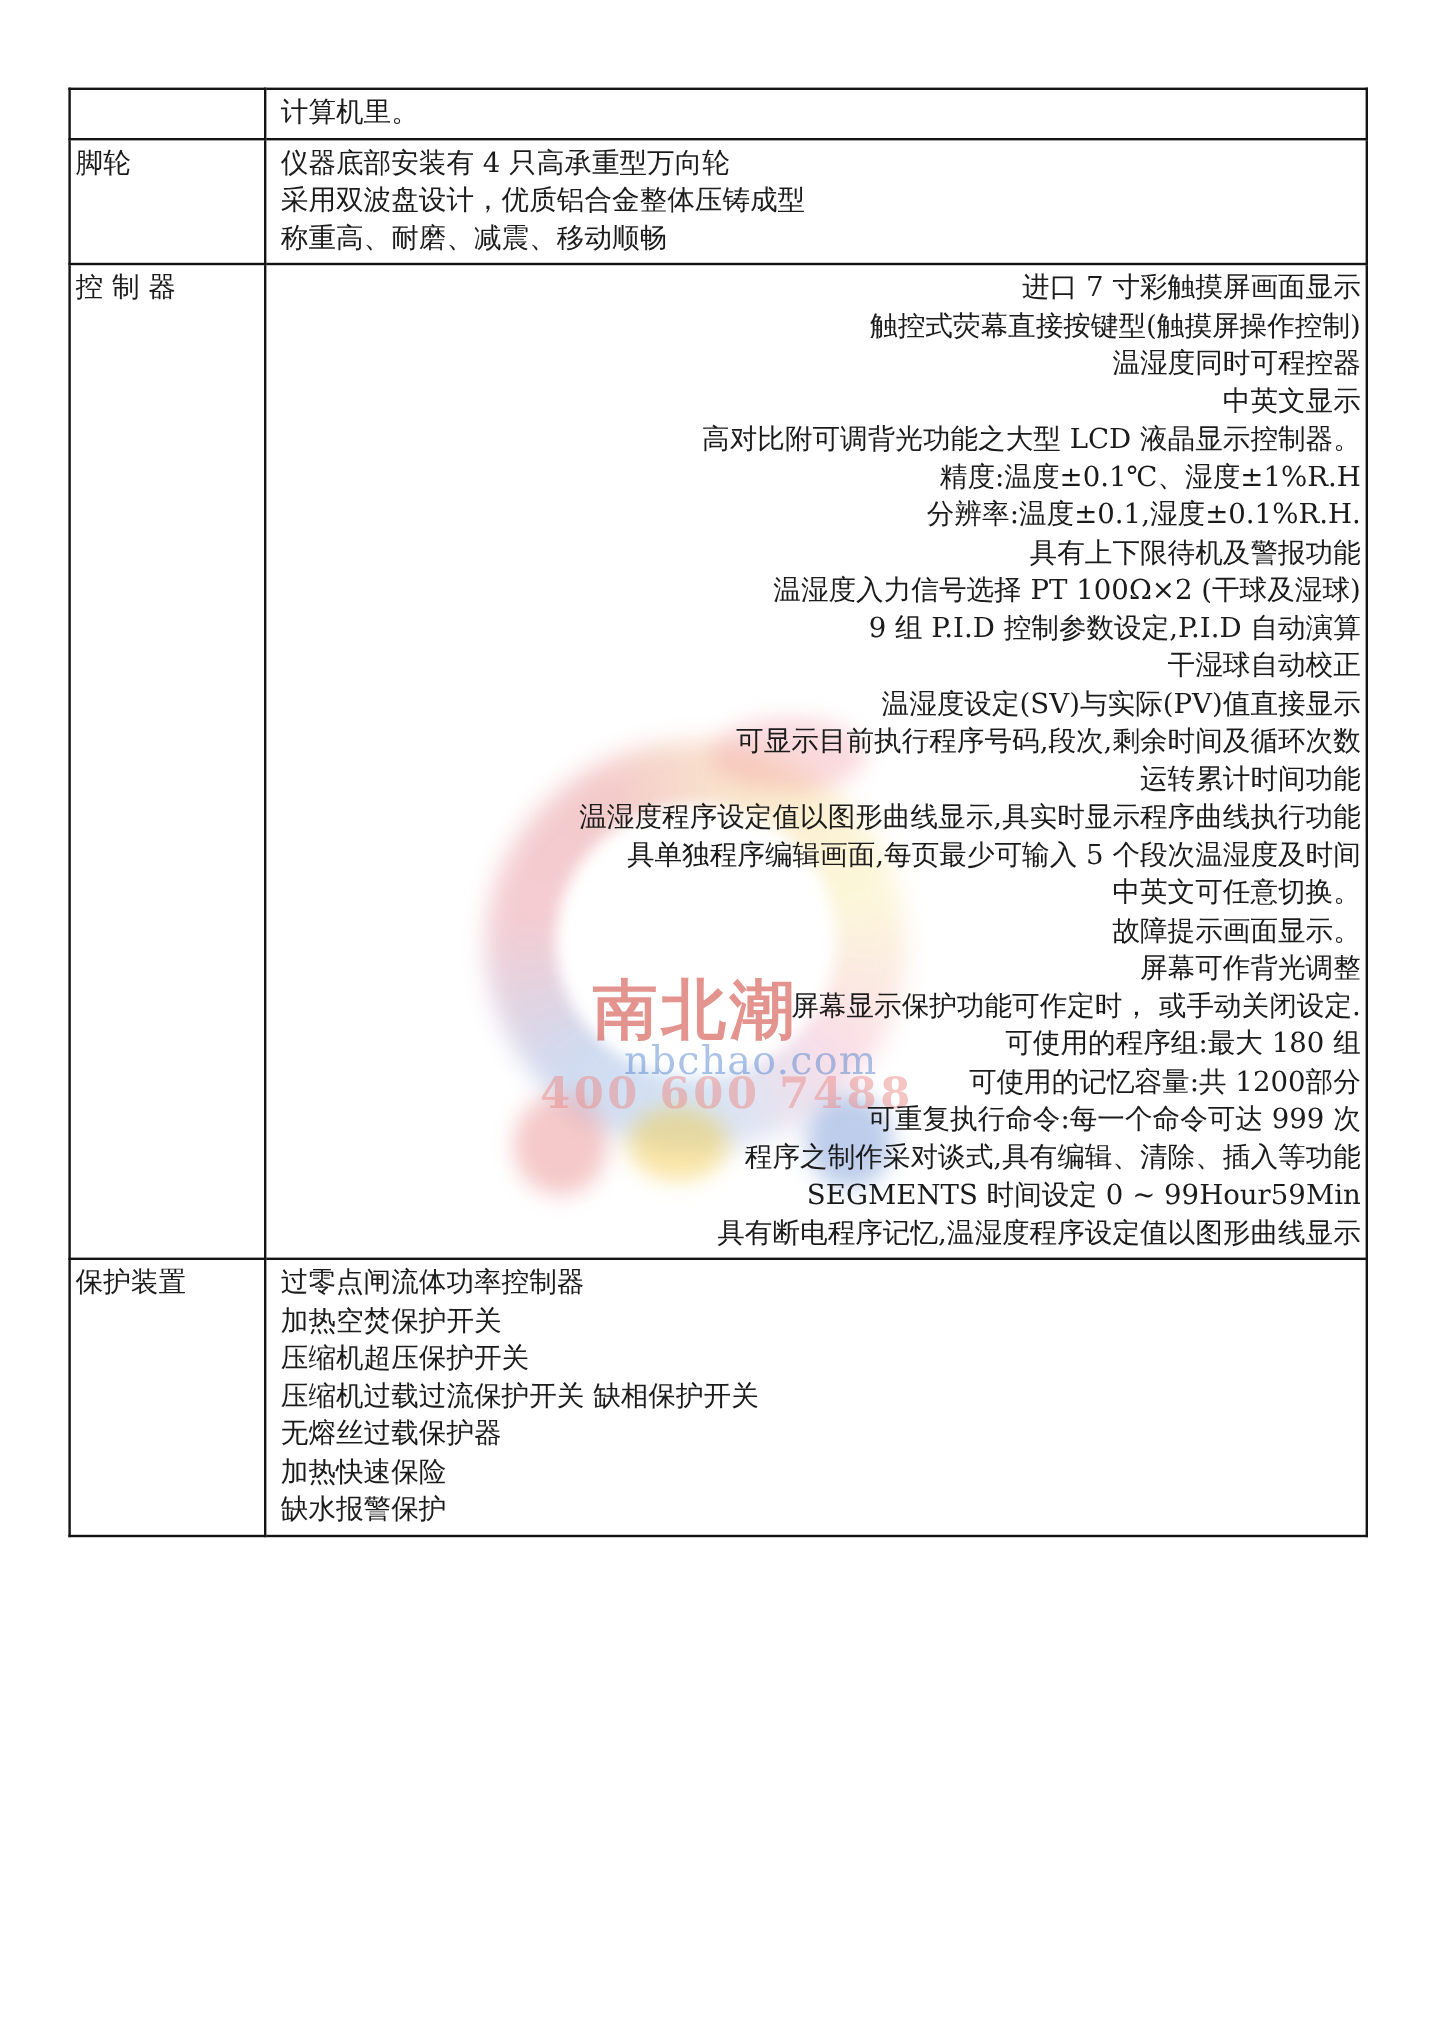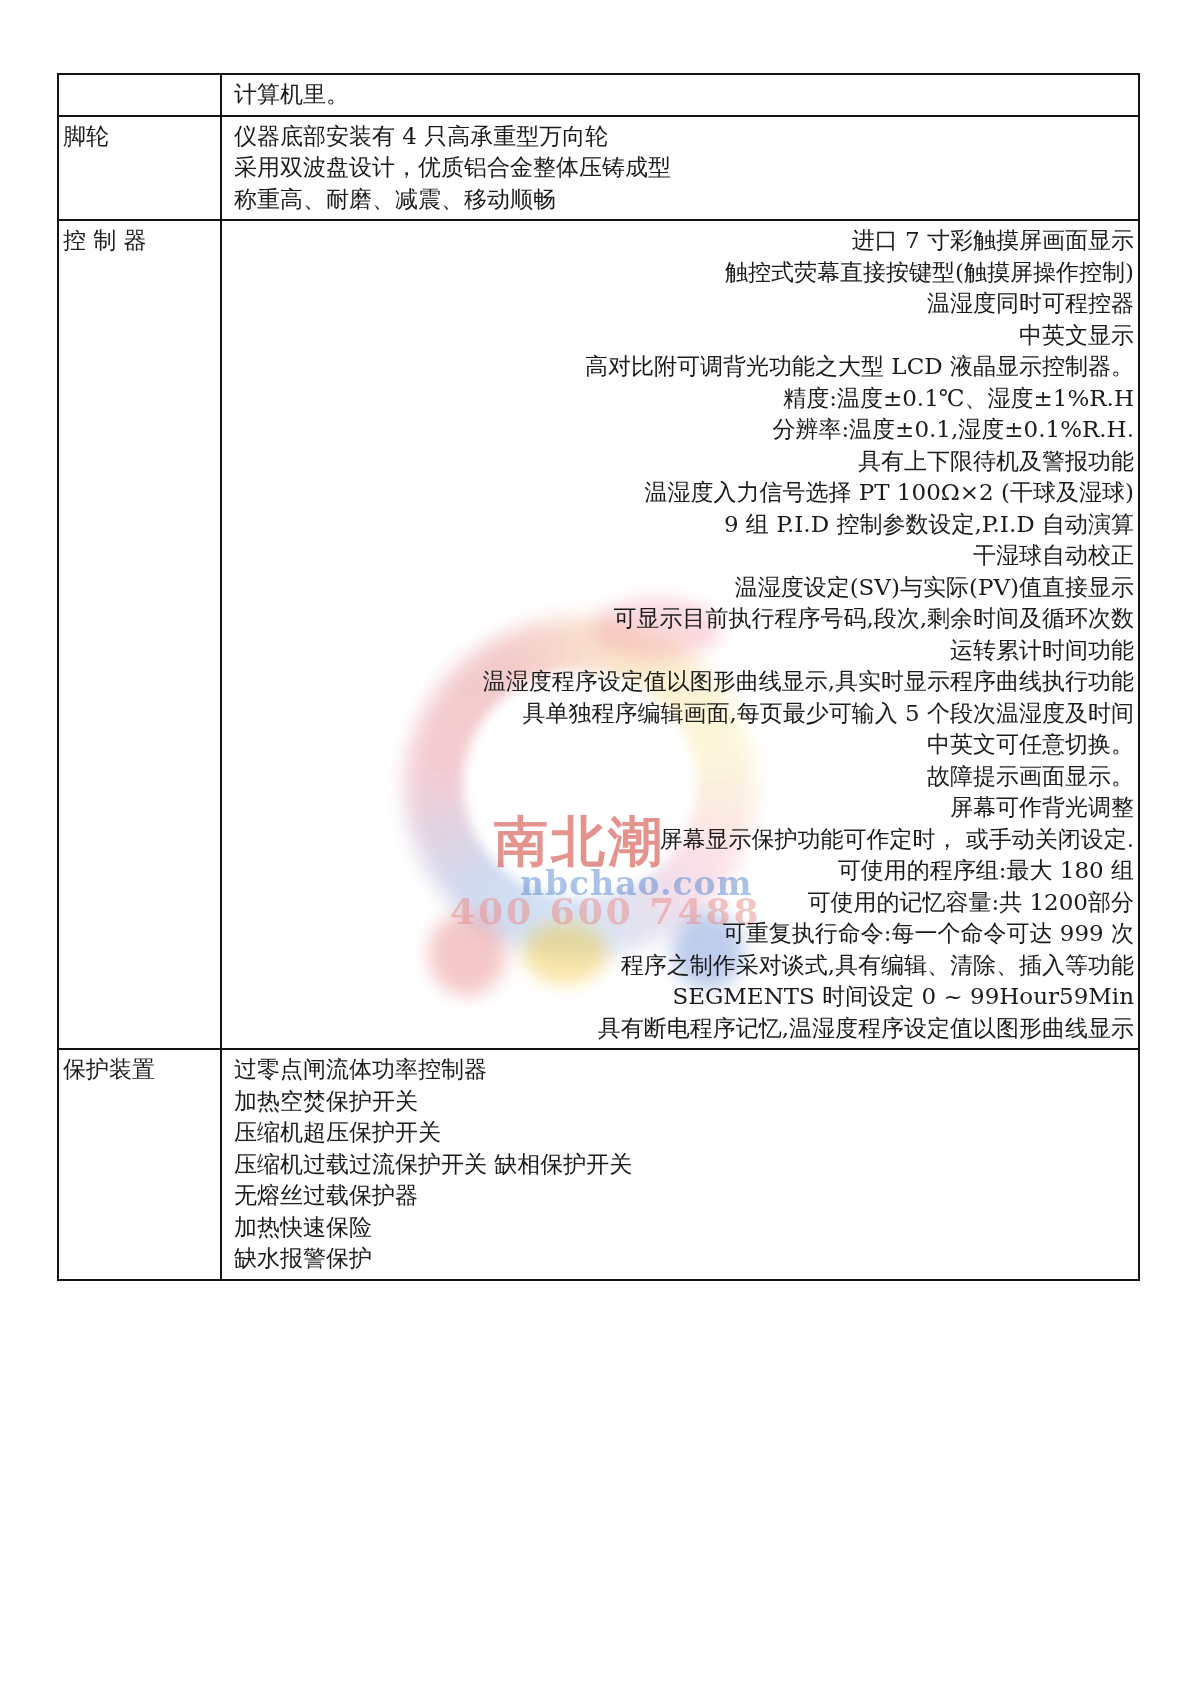--- a/index.html
+++ b/index.html
@@ -22,21 +22,21 @@
   .wm-blob{position:absolute;border-radius:50%;filter:blur(9px);}
   .wm-blob.yellow{left:523px;top:922px;width:84px;height:62px;background:rgba(244,200,60,.45);}
   .wm-blob.blue-right{left:672px;top:912px;width:72px;height:78px;background:rgba(90,130,205,.40);}
   .wm-blob.red-left{left:428px;top:912px;width:78px;height:84px;background:rgba(225,100,100,.35);}
   .wm-blob.pink-top{left:592px;top:598px;width:130px;height:62px;background:rgba(240,150,160,.35);}
   .wm-chars{
     position:absolute;left:494px;top:806px;font-size:54px;font-weight:bold;
     letter-spacing:3px;color:rgba(205,60,50,.55);white-space:nowrap;
   }
   .wm-domain{
-    position:absolute;left:520px;top:864px;font-size:33px;font-weight:bold;
+    position:absolute;left:520px;top:864px;font-size:33px;font-weight:normal;
     color:rgba(80,130,205,.48);white-space:nowrap;letter-spacing:1px;
   }
   .wm-phone{
     position:absolute;left:450px;top:890px;font-size:36px;font-weight:bold;
     color:rgba(235,140,135,.5);white-space:nowrap;letter-spacing:3px;
   }
   
   table.spec{
     position:absolute;left:57px;top:73px;width:1081px;z-index:1;
     border-collapse:collapse;table-layout:fixed;background:transparent;

